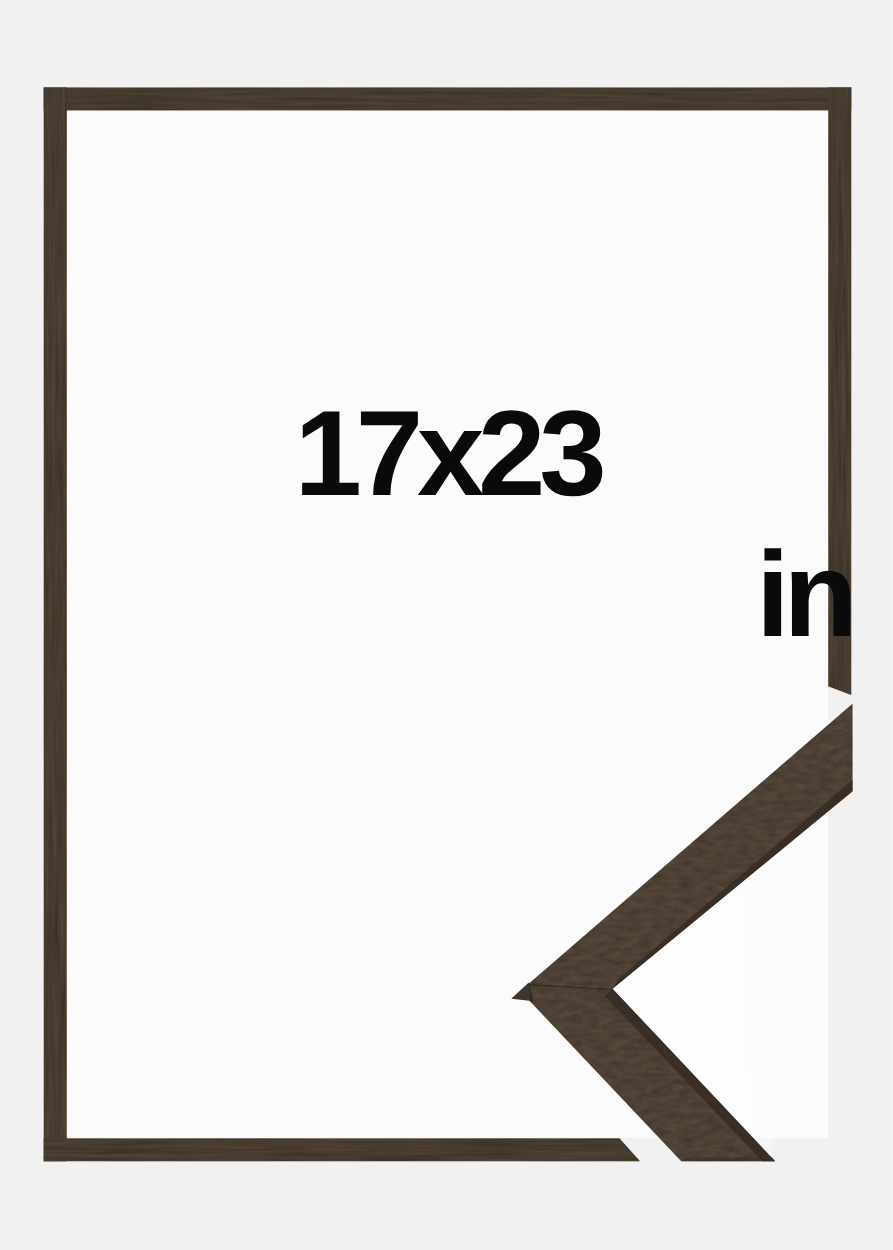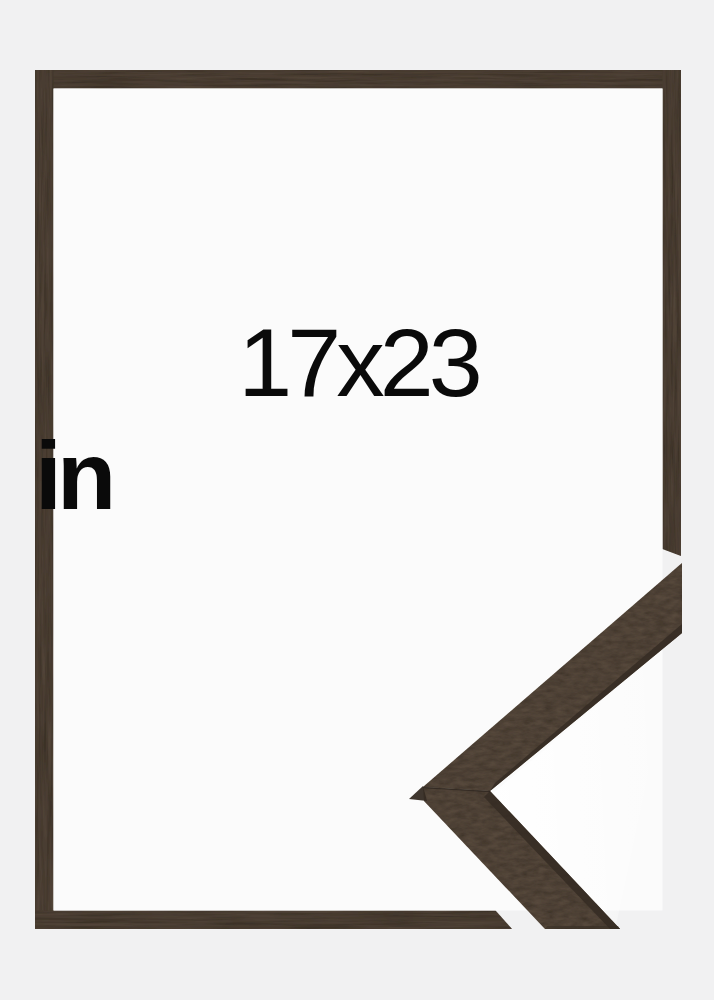--- a/index.html
+++ b/index.html
@@ -22,26 +22,26 @@
   .wood-arm{fill:var(--wood-arm);}
   .wood-edge{fill:var(--wood-dark-edge);}
   .opening{fill:var(--frame-interior);}
   .size-label{
     position:absolute;left:35px;width:646px;top:0;height:100%;
     pointer-events:none;
   }
   .size-label .dimensions{
     position:absolute;top:314px;left:0;right:0;
     text-align:center;line-height:1;
-    font-size:97px;font-weight:400;letter-spacing:-5px;
+    font-size:97px;font-weight:700;letter-spacing:-5px;
     color:var(--label-text);white-space:nowrap;
   }
   .size-label .unit{
     position:absolute;top:427px;left:0;right:0;
-    text-align:left;line-height:1;
+    text-align:right;line-height:1;
     font-size:97px;font-weight:700;letter-spacing:-5px;
     color:var(--label-text);white-space:nowrap;
   }
 </style>
 </head>
 <body>
 
 <div class="stage">
 
   <svg class="graphic" viewBox="0 0 714 1000" width="714" height="1000" xmlns="http://www.w3.org/2000/svg">

